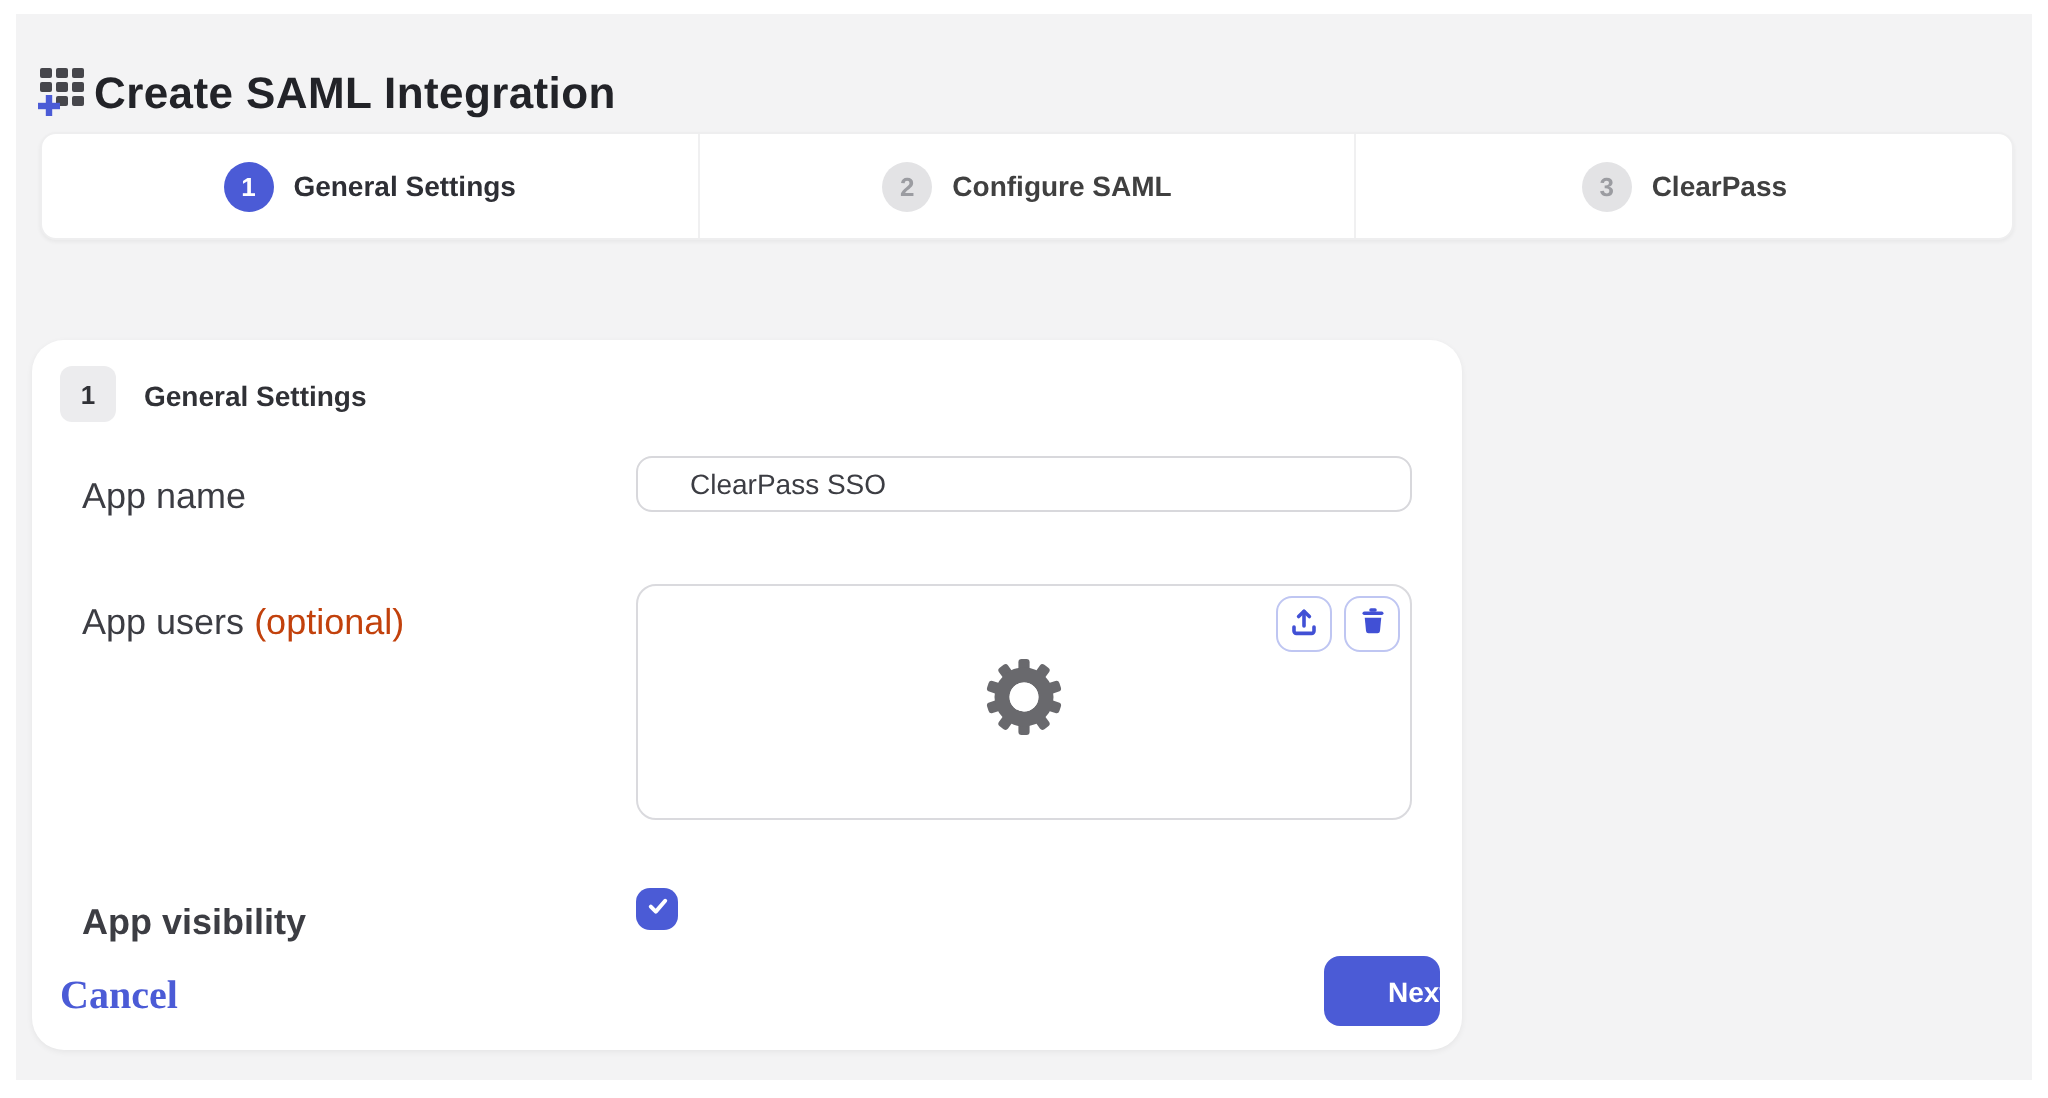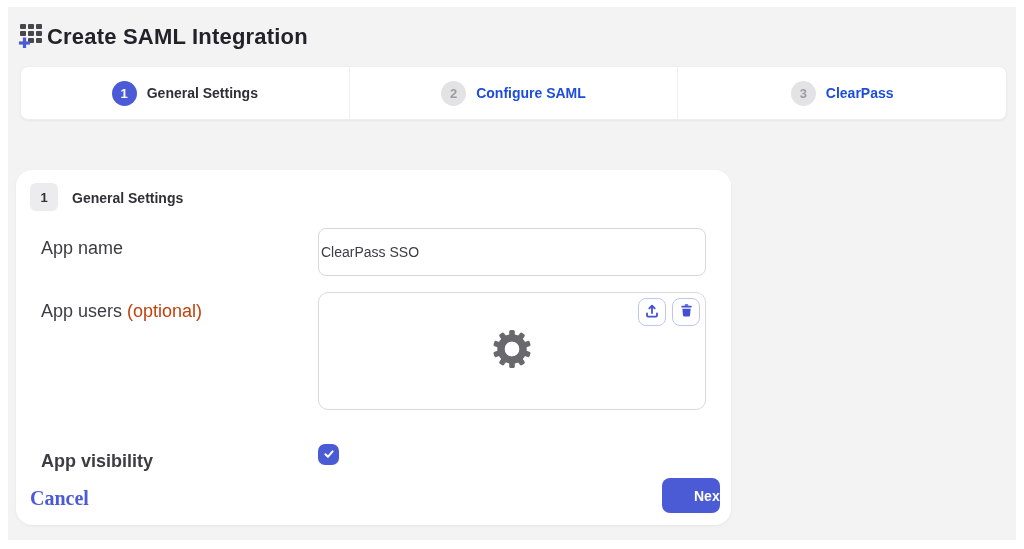--- a/index.html
+++ b/index.html
@@ -3,49 +3,49 @@
 <meta charset="utf-8">
 <style>
   :root { --accent:#4b5bd6; }
   * { box-sizing:border-box; margin:0; padding:0; }
   html,body { width:1024px; height:549px; overflow:hidden; background:#ffffff;
               font-family:"Liberation Sans", sans-serif; }
   .canvas { position:absolute; left:8px; top:7px; width:1008px; height:533px;
             background:#f3f3f4; }
 
   
-  .page-header { position:absolute; left:10px; top:14px; display:flex; align-items:center; gap:2px; }
+  .page-header { position:absolute; left:10px; top:24px; display:flex; align-items:center; gap:2px; }
   .page-title { font-size:22px; font-weight:700; color:#222328; letter-spacing:.2px; }
 
   
   .stepper { position:absolute; left:12px; top:59px; width:987px; height:54px;
              background:#ffffff; border-radius:8px; display:flex;
              box-shadow:0 1px 2px rgba(0,0,0,.05); border:1px solid #eeeeef; }
   .step { flex:1; display:flex; align-items:center; justify-content:center; gap:10px; cursor:pointer; }
   .step + .step { border-left:1px solid #f0f0f1; }
   .step-circle { width:25px; height:25px; border-radius:50%; background:#e3e3e5;
                  color:#9b9ca1; font-size:13px; font-weight:700;
                  display:flex; align-items:center; justify-content:center; }
-  .step-label { font-size:14px; font-weight:700; color:#1d4ed8; }
+  .step-label { font-size:14px; font-weight:700; color:#404040; }
   .step.active .step-circle { background:var(--accent); color:#ffffff; }
   .step.active .step-label { color:#2e2f35; }
 
   
   .card { position:absolute; left:8px; top:163px; width:715px; height:355px;
           background:#ffffff; border-radius:16px; box-shadow:0 1px 3px rgba(0,0,0,.06); }
   .badge { position:absolute; left:14px; top:13px; width:28px; height:28px;
            background:#ececee; border-radius:6px; font-size:13px; font-weight:700;
            color:#303136; display:flex; align-items:center; justify-content:center; }
   .card-title { position:absolute; left:56px; top:20px; font-size:14px; font-weight:700; color:#303136; }
 
   .field-label { position:absolute; left:25px; font-size:18px; color:#3c3d43; }
   .opt { color:#c2410c; }
 
-  .text-input { position:absolute; left:302px; top:58px; width:388px; height:48px;
-                border:1px solid #d8d8dc; border-radius:8px; padding:0 2px;
+  .text-input { position:absolute; left:302px; top:58px; width:388px; height:28px;
+                border:1px solid #d8d8dc; border-radius:8px; padding:0 26px;
                 font-family:"Liberation Sans", sans-serif; font-size:14px; color:#3c3d43;
                 background:#ffffff; outline:none; }
 
   .logo-box { position:absolute; left:302px; top:122px; width:388px; height:118px;
               border:1px solid #dadade; border-radius:10px; background:#ffffff; }
   .logo-actions { position:absolute; right:5px; top:5px; display:flex; gap:6px; }
   .icon-btn { width:28px; height:28px; border:1px solid #bfc6f2; border-radius:8px;
               background:#ffffff; display:flex; align-items:center; justify-content:center;
               cursor:pointer; padding:0; }
   .logo-gear { position:absolute; left:50%; top:50%; transform:translate(-50%,-50%); }

